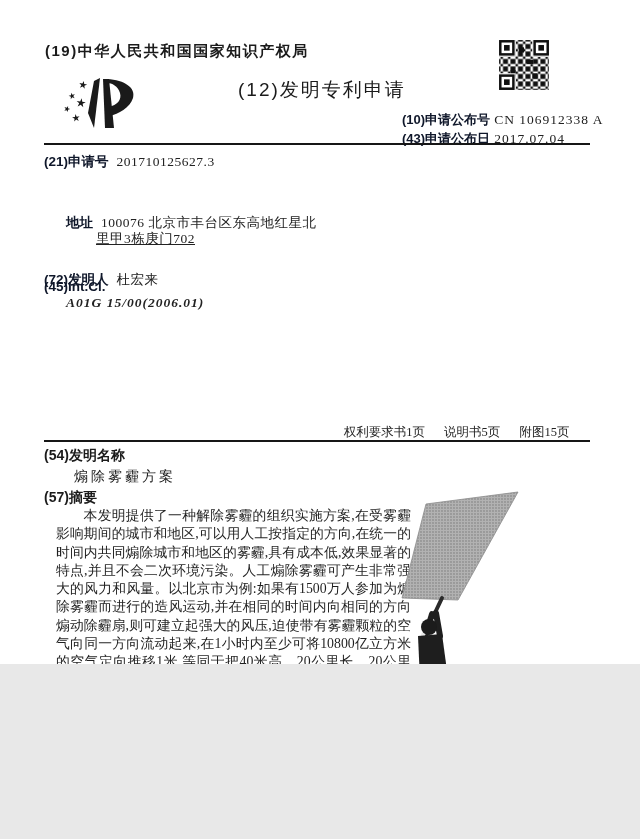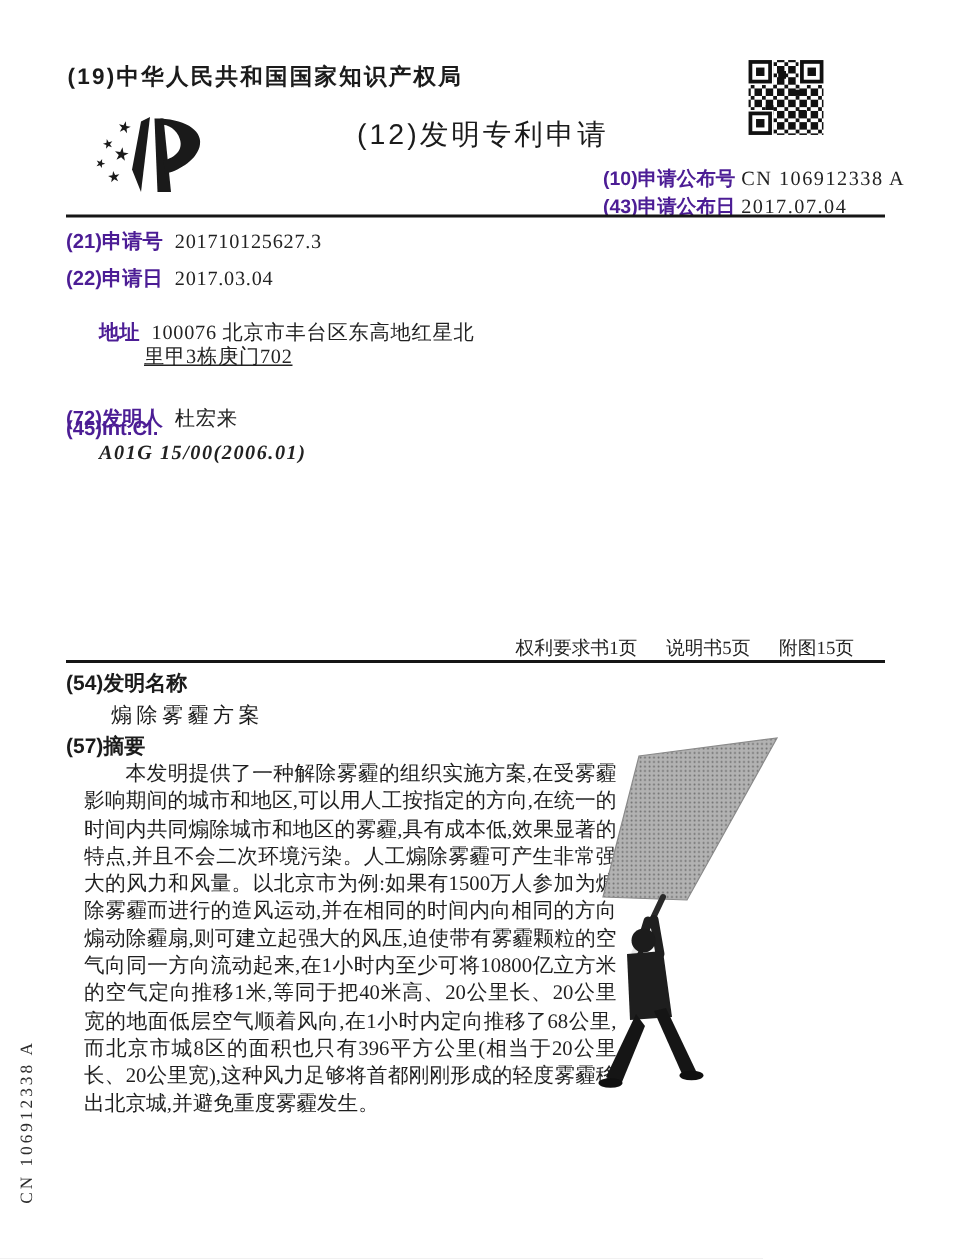--- a/index.html
+++ b/index.html
@@ -1,23 +1,23 @@
 <!DOCTYPE html>
 <html><head>
 <meta charset="utf-8">
 <style>
   * { margin:0; padding:0; box-sizing:border-box; }
   html,body { background:#e8e8e8; }
   .page {
-    position:relative; width:640px; height:839px; margin:0 auto;
+    position:relative; width:640px; height:664px; margin:0 auto;
     background:#ffffff; overflow:hidden; color:#1b1b1b;
     font-family:"Liberation Sans", sans-serif;
   }
   .abs { position:absolute; }
-  .lbl { font-weight:700; font-size:13.5px; color:#4c1d95; }
+  .lbl { font-weight:700; font-size:13.5px; color:#0f172a; }
   .val { font-family:"Liberation Serif", serif; font-size:13.5px; color:#222; margin-left:8px; letter-spacing:0.5px; }
   .rule { position:absolute; height:2px; background:#161616; }
   .office { left:45px; top:42px; font-size:15px; font-weight:700; letter-spacing:1.5px; }
   .doc-type { left:238px; top:77px; font-size:19px; font-weight:400; letter-spacing:2px; }
   .qr { left:498px; top:39px; }
   .emblem { left:58px; top:76px; }
   .pub-row { left:402px; white-space:nowrap; }
   .pub-row .lbl { font-size:13px; }
   .pub-row .val { font-size:13.5px; margin-left:4px; letter-spacing:1px; }
   .pub-num-row { top:110px; }
@@ -117,23 +117,20 @@
   </div>
   <div class="abs pub-row pub-date-row">
     <span class="lbl">(43)申请公布日</span><span class="val">2017.07.04</span>
   </div>
 
   <div class="rule rule-1"></div>
 
   <div class="abs bib-row r21">
     <span class="lbl">(21)申请号</span><span class="val">201710125627.3</span>
   </div>
-  <div class="abs bib-row r22">
-    <span class="lbl">(22)申请日</span><span class="val">2017.03.04</span>
-  </div>
   <div class="abs bib-row addr1">
     <span class="lbl">地址</span><span class="val">100076 北京市丰台区东高地红星北</span>
   </div>
   <div class="abs bib-row addr2">
     <span class="val">里甲3栋庚门702</span>
   </div>
   <div class="abs bib-row r72">
     <span class="lbl">(72)发明人</span><span class="val">杜宏来</span>
   </div>
   <div class="abs bib-row r51">

